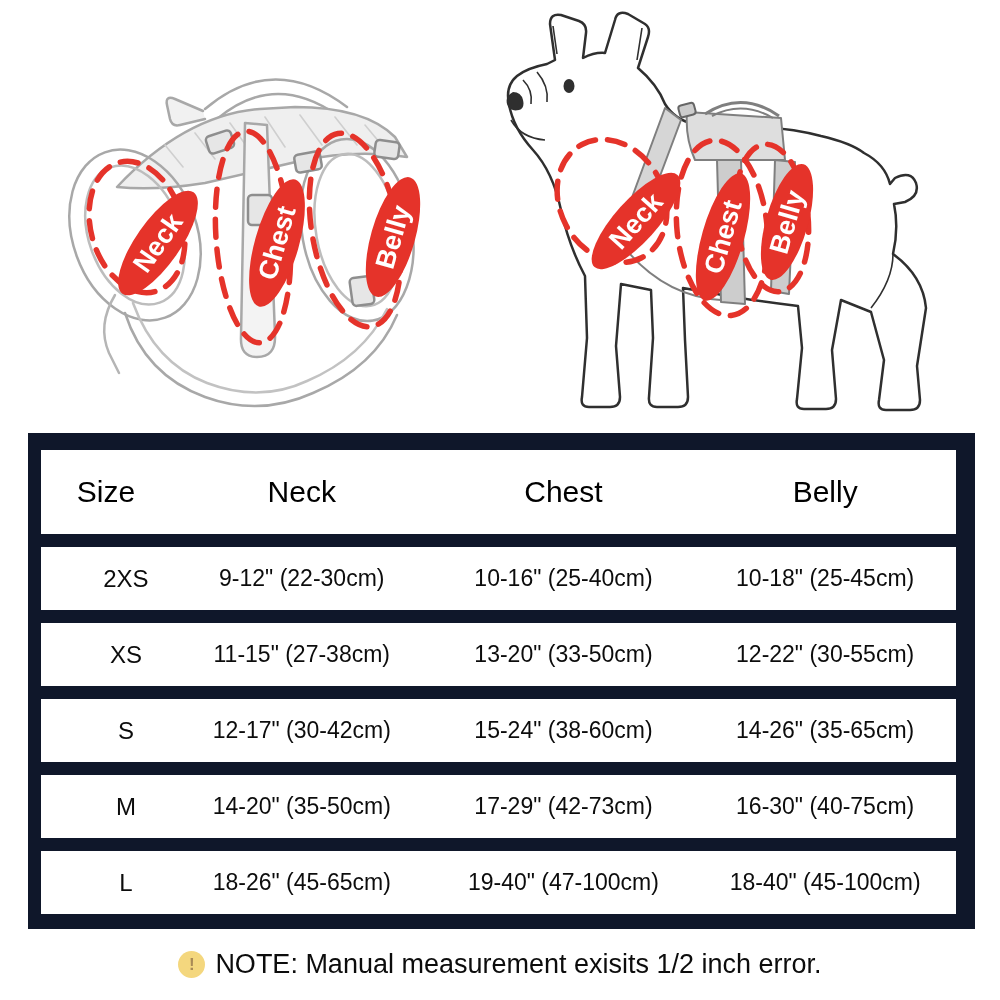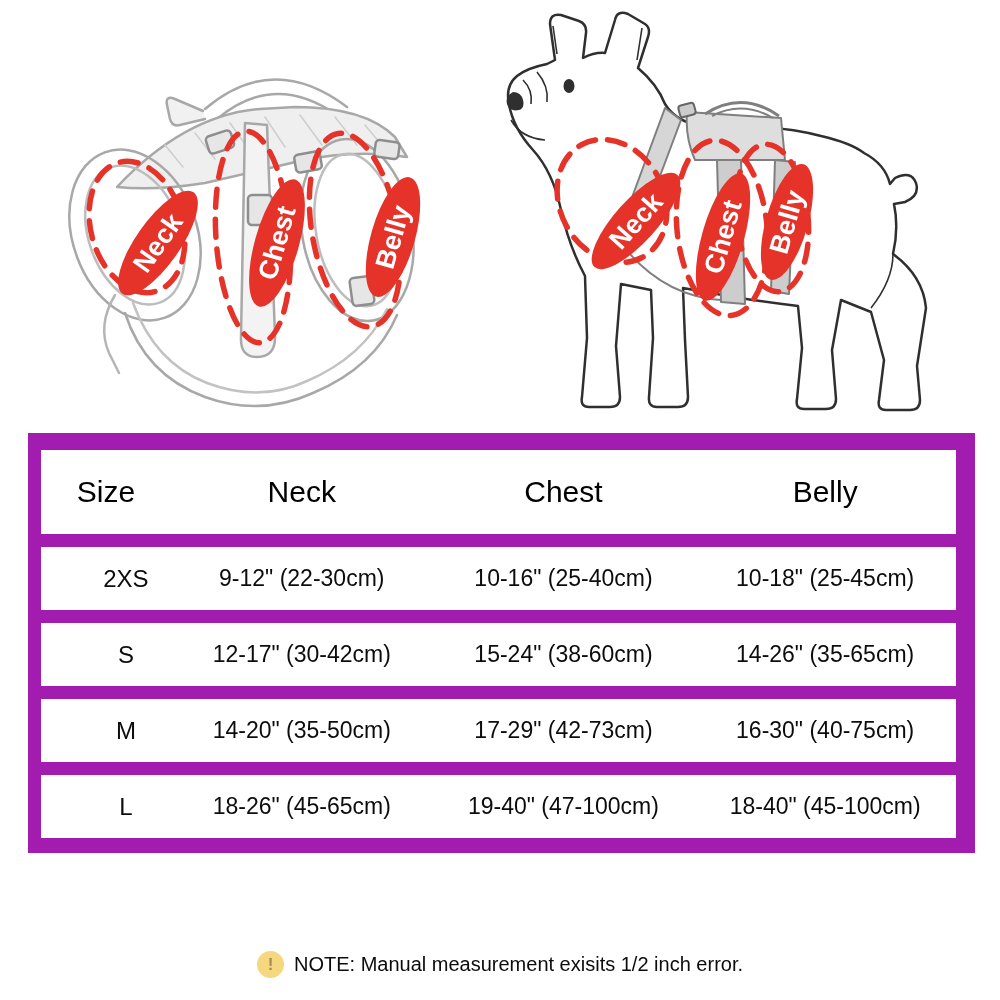--- a/index.html
+++ b/index.html
@@ -6,21 +6,21 @@
   .page{
     position:relative;width:1000px;height:1000px;background:#ffffff;
     font-family:"Liberation Sans",sans-serif;color:#111;overflow:hidden;
   }
   .hero{position:absolute;left:0;top:0;width:1000px;height:435px;}
   .harness-svg{position:absolute;left:55px;top:45px;width:420px;height:380px;}
   .dog-svg{position:absolute;left:478px;top:8px;width:492px;height:420px;}
 
   .size-table{
     position:absolute;left:28px;top:433px;width:947px;
-    background:#a21caf;box-sizing:border-box;
+    background:#0f172a;box-sizing:border-box;
     padding:17px 19px 15px 13px;
     display:flex;flex-direction:column;gap:13px;
   }
   .trow{
     background:#ffffff;display:grid;
     grid-template-columns:14.2% 1fr 1fr 1fr;
     align-items:center;flex:0 0 63px;
   }
   .trow.thead{flex:0 0 84px;}
   .cell{text-align:center;font-size:23px;color:#0c0c0c;white-space:nowrap;}
@@ -29,21 +29,21 @@
 
   .note{
     position:absolute;left:0;top:946px;width:1000px;height:36px;
     display:flex;justify-content:center;align-items:center;gap:10px;
   }
   .note-icon{
     width:27px;height:27px;border-radius:50%;background:#f4d77e;
     color:#a98a56;font-weight:bold;font-size:17px;line-height:27px;
     display:inline-flex;align-items:center;justify-content:center;flex:0 0 auto;
   }
-  .note-text{font-size:20px;color:#0c0c0c;}
+  .note-text{font-size:27px;color:#0c0c0c;}
 </style>
 </head>
 <body>
 
 <div class="page">
 
   <div class="hero">
 
     <svg class="harness-svg" viewBox="0 0 420 380">
       <g stroke="#a8a8a8" stroke-width="2.5" fill="none" stroke-linecap="round" stroke-linejoin="round">
@@ -178,20 +178,26 @@
       <div class="cell">Belly</div>
     </div>
 
     <div class="trow">
       <div class="cell size-cell">2XS</div>
       <div class="cell">9-12" (22-30cm)</div>
       <div class="cell">10-16" (25-40cm)</div>
       <div class="cell">10-18" (25-45cm)</div>
     </div>
 
+    <div class="trow">
+      <div class="cell size-cell">XS</div>
+      <div class="cell">11-15" (27-38cm)</div>
+      <div class="cell">13-20" (33-50cm)</div>
+      <div class="cell">12-22" (30-55cm)</div>
+    </div>
 
     <div class="trow">
       <div class="cell size-cell">S</div>
       <div class="cell">12-17" (30-42cm)</div>
       <div class="cell">15-24" (38-60cm)</div>
       <div class="cell">14-26" (35-65cm)</div>
     </div>
 
     <div class="trow">
       <div class="cell size-cell">M</div>

